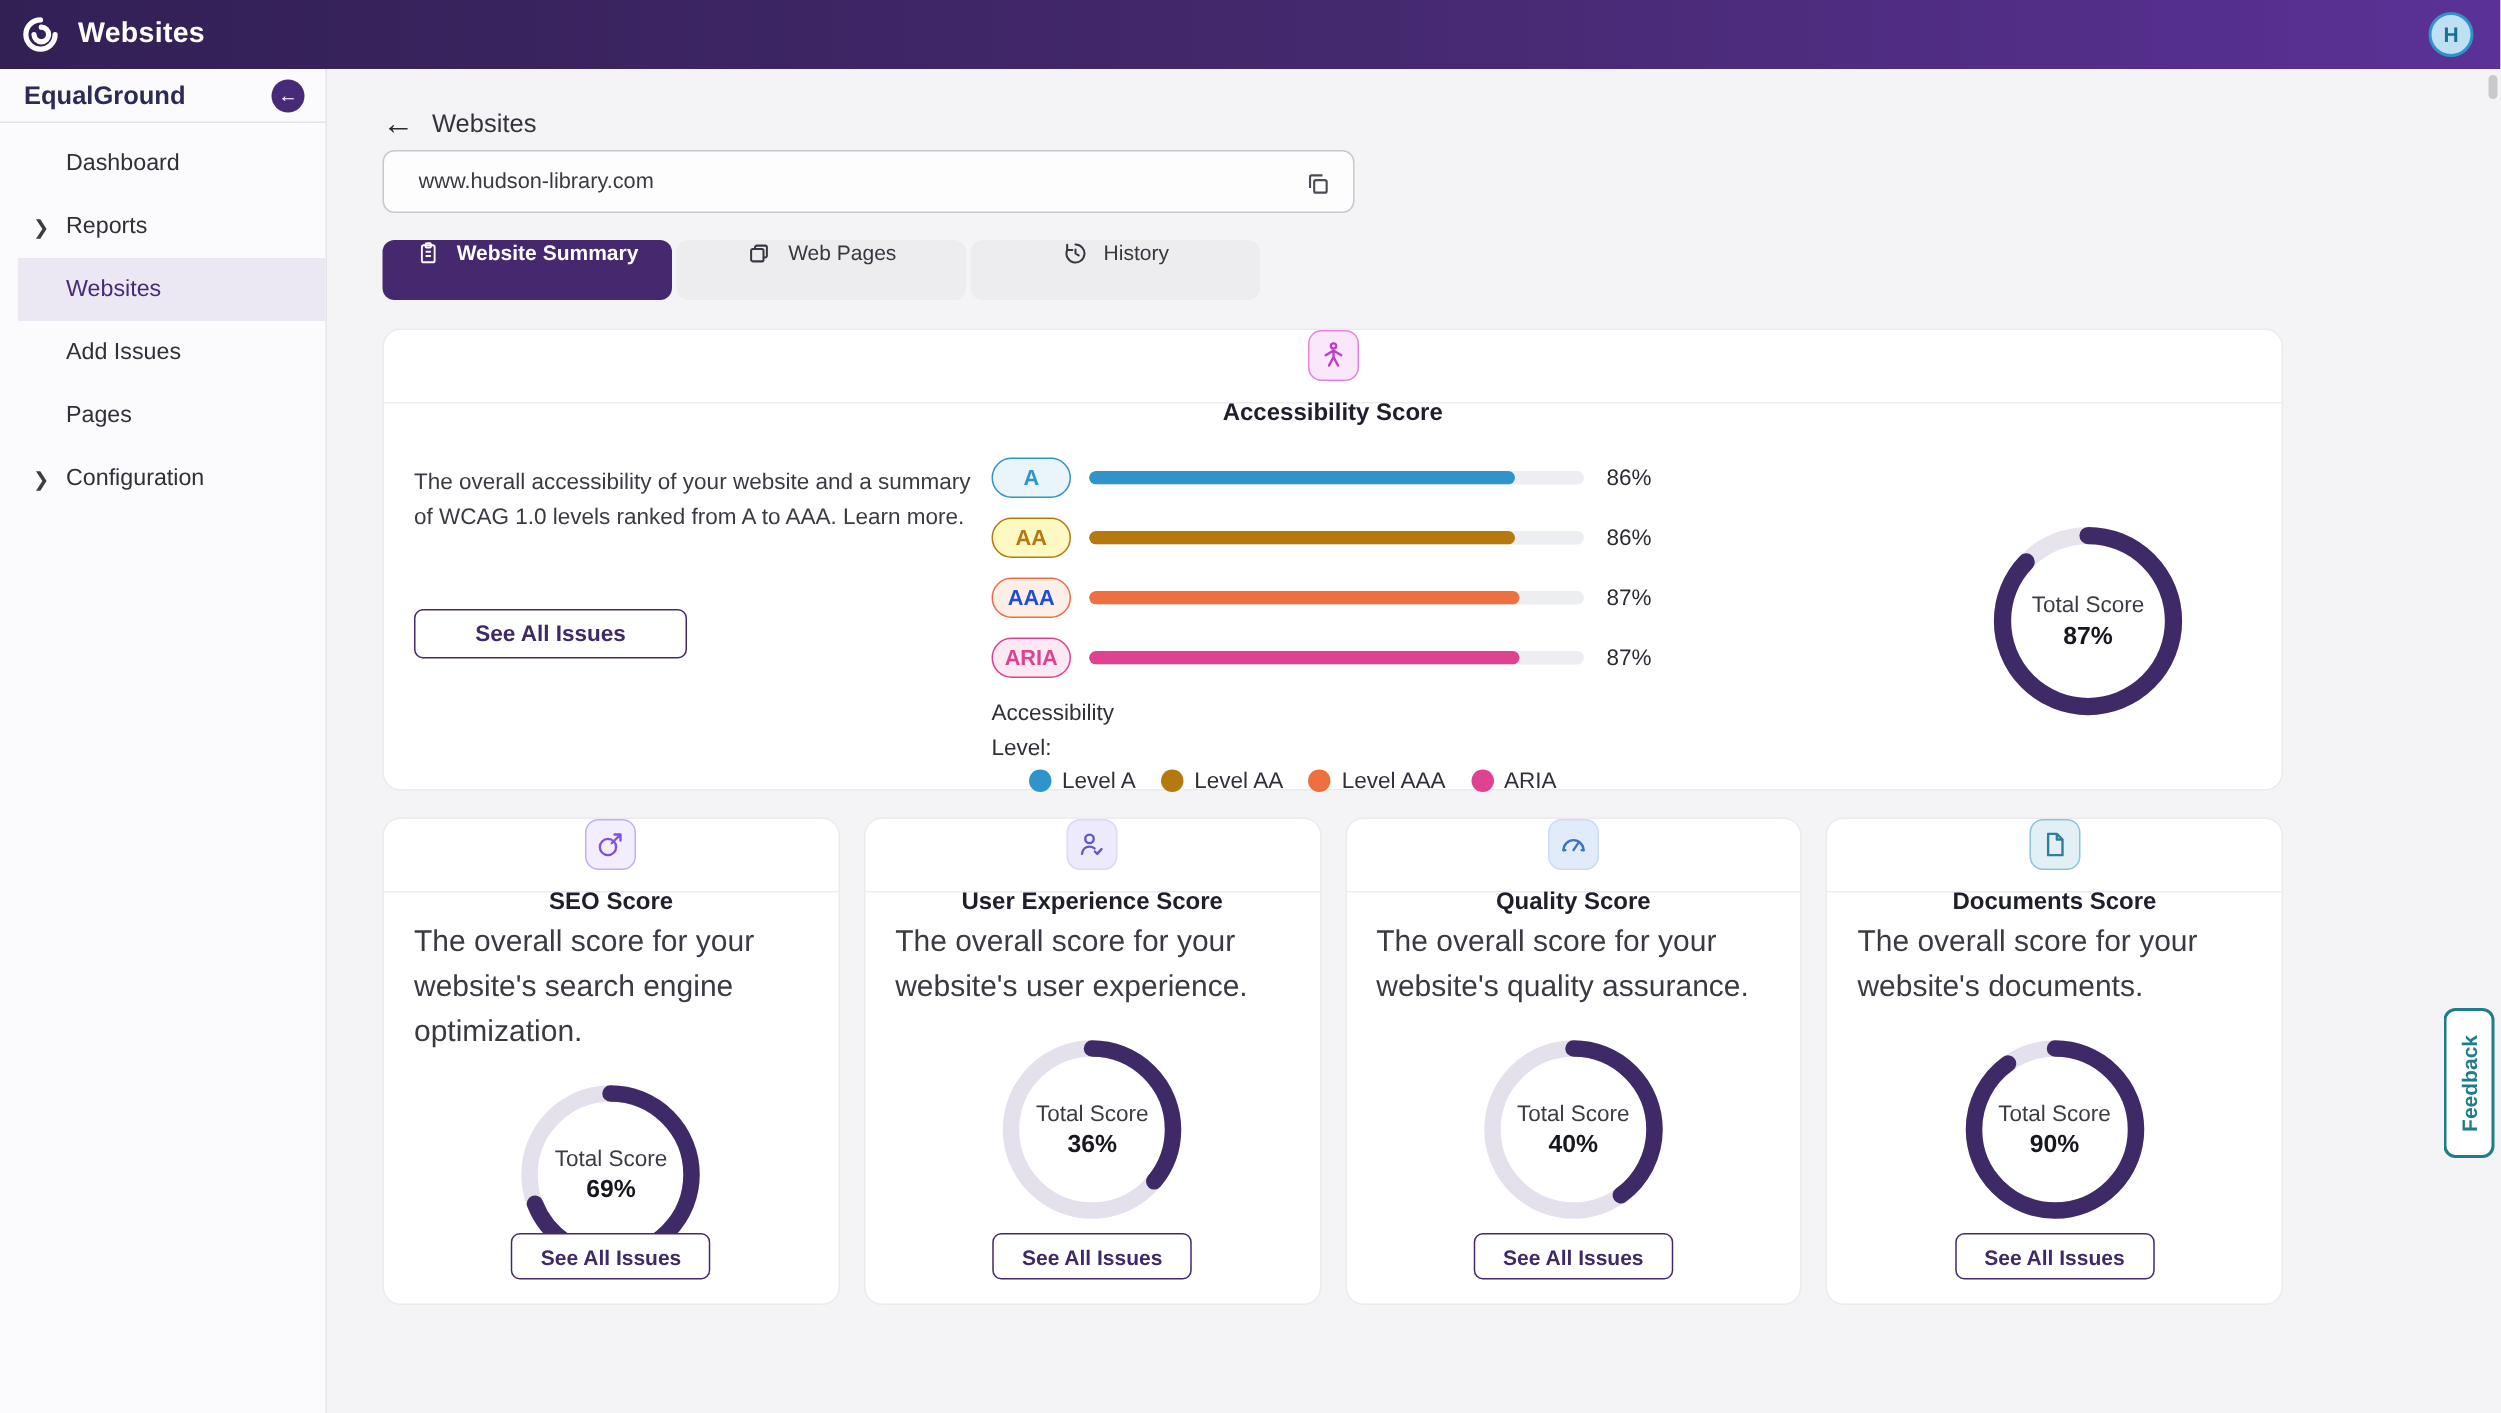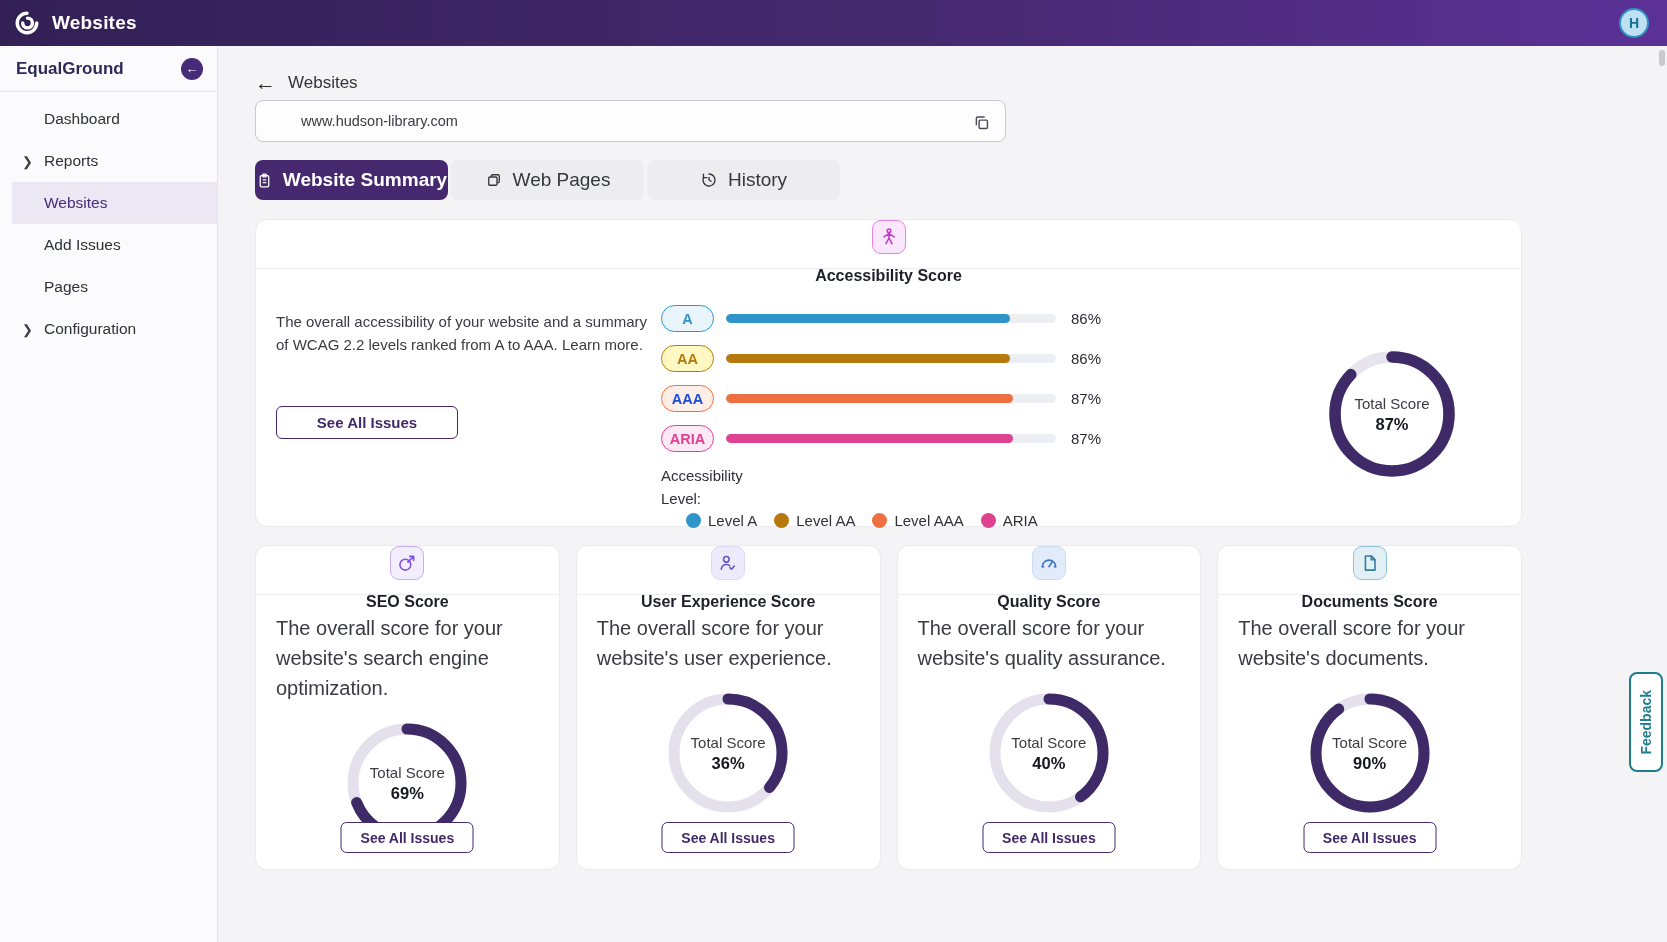--- a/index.html
+++ b/index.html
@@ -10,48 +10,48 @@
             background:linear-gradient(90deg,#322055 0%,#45296f 55%,#5b3197 100%); }
   .logo { width:30px; height:30px; display:flex; align-items:center; justify-content:center; margin-right:10px; }
   .app-title { color:#fff; font-size:19px; font-weight:bold; letter-spacing:.2px; }
   .topbar-spacer { flex:1; }
   .avatar { width:30px; height:30px; border-radius:50%; background:#bfe0f2; border:2px solid #2f93c5;
             color:#17718f; font-weight:bold; font-size:14px; display:flex; align-items:center; justify-content:center; cursor:pointer; }
 
   
   .shell { display:flex; height:896px; }
   .sidebar { width:218px; background:#fbfafc; border-right:1px solid #e5e4e9; flex-shrink:0; }
-  .sb-head { height:46px; display:flex; align-items:center; justify-content:space-between;
+  .sb-head { height:36px; display:flex; align-items:center; justify-content:space-between;
              padding:0 14px 0 16px; border-bottom:1px solid #e3e2e7; }
   .sb-brand { font-size:17px; font-weight:bold; color:#2c2a58; }
   .collapse-btn { width:22px; height:22px; border-radius:50%; background:#472a78; color:#fff; border:none;
                   font-size:13px; line-height:1; display:flex; align-items:center; justify-content:center; cursor:pointer; }
   .sb-items { padding-top:6px;margin-left:12px; }
   .sb-item { height:42px; display:flex; align-items:center; padding-left:10px; font-size:15.5px; color:#2f3139; cursor:pointer; }
   .sb-item .chev-slot { width:22px; display:flex; align-items:center; justify-content:flex-start; }
   .sb-item.active { background:#ebe7f3; color:#472a78; font-weight:500; }
   .chev { font-size:13px; color:#3c3d45; }
 
   
   .main { flex:1; position:relative; background:#f4f4f6; }
   .content { width:1267px; margin-left:37px; }
   .back-row { display:flex; align-items:center; gap:12px; padding-top:21px; height:52px; }
   .back-arrow { font-size:21px; color:#2a2b31; cursor:pointer; line-height:1; }
   .page-title { font-size:17px; color:#33343c; }
 
-  .url-box { position:relative; width:751px; height:42px; background:#fdfdfe; border:1px solid #c7c7ce; border-radius:8px;
-             display:flex; align-items:center; margin-top:2px;padding-left:22px; }
+  .url-box { position:relative; width:648px; height:42px; background:#fdfdfe; border:1px solid #c7c7ce; border-radius:8px;
+             display:flex; align-items:center; margin-top:2px; }
   .url-input { border:none; outline:none; background:transparent; flex:1; padding:0 44px 0 23px;
                font-size:14.5px; color:#3a3b42; font-family:"Liberation Sans", sans-serif; }
   .copy-btn { position:absolute; right:12px; top:9px; width:24px; height:24px; border:none; background:transparent;
               color:#4c4d54; cursor:pointer; display:flex; align-items:center; justify-content:center; }
 
   .tabs { display:flex; gap:3px; margin-top:18px; }
   .tab { width:193px; height:40px; border-radius:8px; background:#ededf0; border:none; cursor:pointer;
-         display:flex; align-items:center; justify-content:center; gap:10px; font-size:19px; color:#36373f;
+         display:flex; align-items:flex-start; justify-content:center; gap:10px; font-size:14px; color:#36373f;
          font-family:"Liberation Sans", sans-serif; }
   .tab.active { background:#46286f; color:#fff; font-weight:bold; }
 
   .card { background:#fff; border:1px solid #ebebee; border-radius:12px; }
 
   
   .acc-card { margin-top:19px; height:308px; }
   .card-head { height:49px; display:flex; align-items:center; gap:13px; padding:0 20px; border-bottom:1px solid #ededf0;flex-direction:column; }
   .tile { width:34px; height:34px; border-radius:9px; border:1.5px solid transparent;
           display:flex; align-items:center; justify-content:center; flex-shrink:0; }
@@ -208,21 +208,21 @@
           <span class="tile" style="background:#FBE7FB; border-color:#E583E0; color:#C13BC7;">
             <svg width="20" height="20" viewBox="0 0 24 24" fill="none" stroke="currentColor" stroke-width="1.9" stroke-linecap="round">
               <circle cx="12" cy="4.4" r="2.1"></circle>
               <path d="M12 8 L5.8 11.8 M12 8 L18.2 11.8 M12 8 v5.2 M12 13.2 L8.4 20 M12 13.2 L15.6 20"></path>
             </svg>
           </span>
           <span class="card-title">Accessibility Score</span>
         </div>
         <div class="acc-body">
           <div class="acc-left">
-            <p class="acc-desc"><span>The overall accessibility of your website and a summary of WCAG 2.2 levels ranked from A to AAA.</span> <span class="learn-more">Learn more.</span></p>
+            <p class="acc-desc"><span>The overall accessibility of your website and a summary of WCAG 1.0 levels ranked from A to AAA.</span> <span class="learn-more">Learn more.</span></p>
             <button class="btn-outline">See All Issues</button>
           </div>
 
           <div class="bars-col">
             <div class="bar-row">
               <span class="badge" style="color: rgb(46, 148, 201); border-color: rgb(46, 148, 201); background: rgb(234, 244, 251);">A</span>
               <span class="track">
                   <span class="fill" style="width: 86%; background: rgb(46, 148, 201);"></span>
                 </span>
               <span class="pct">86%</span>

